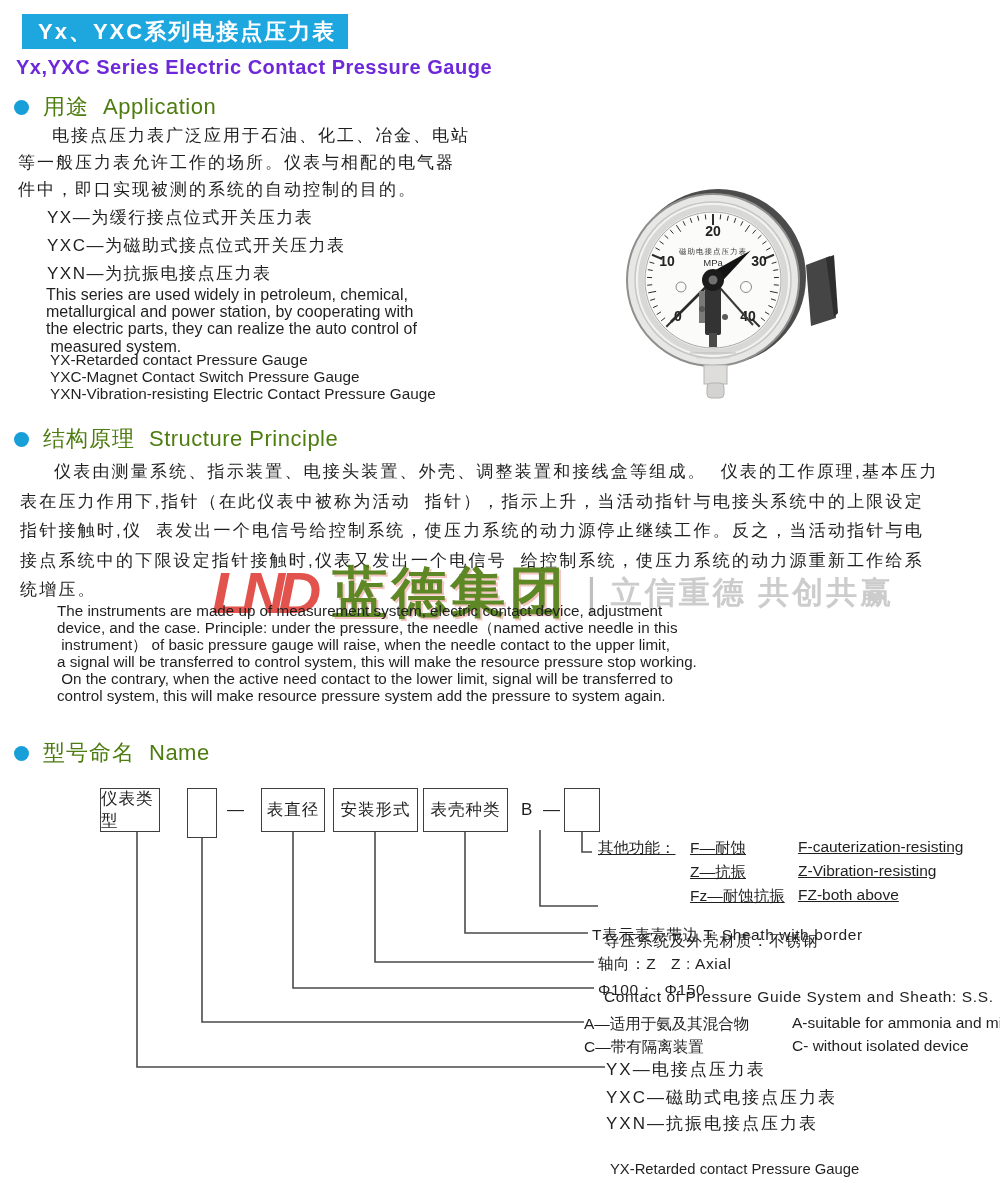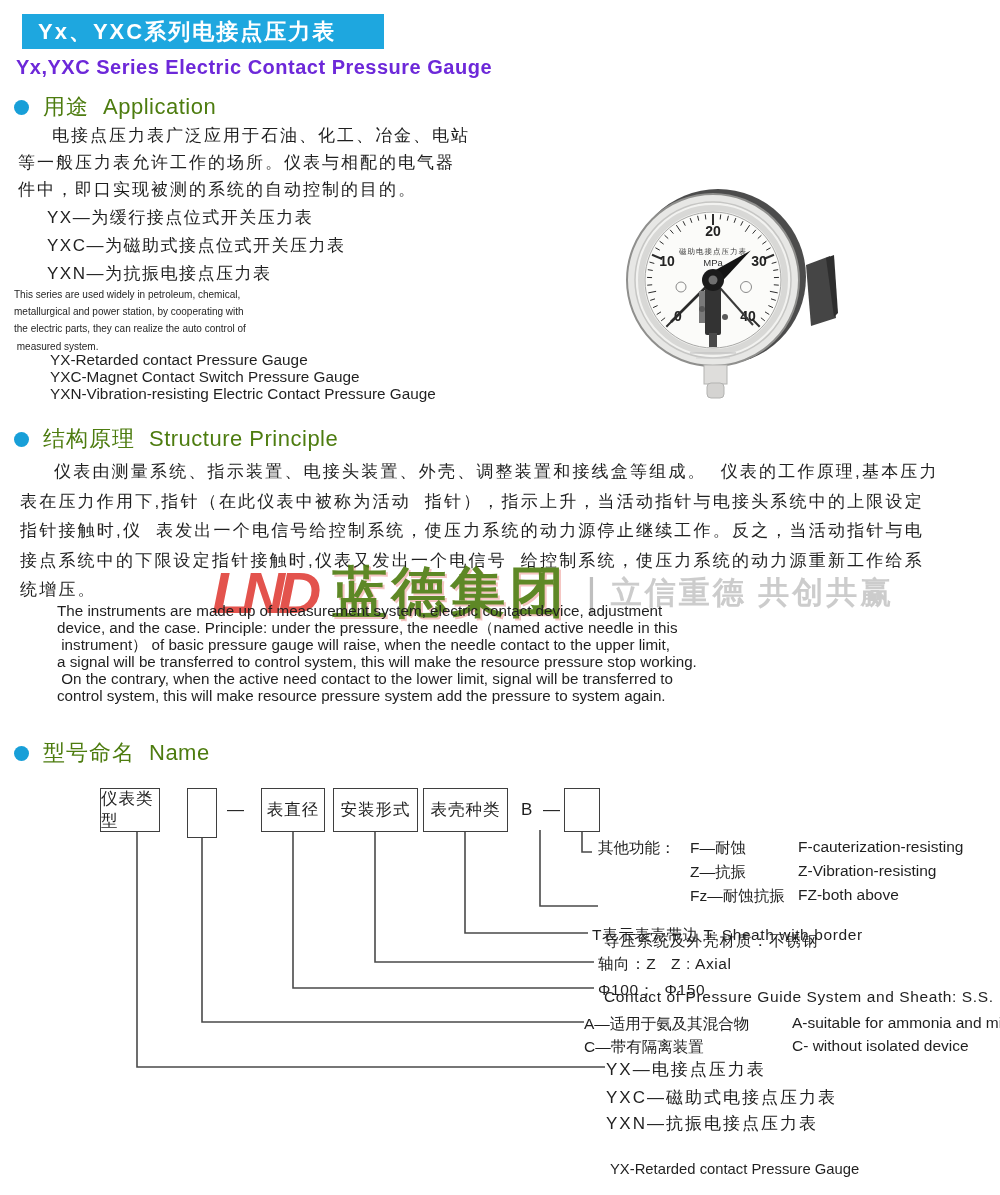--- a/index.html
+++ b/index.html
@@ -1,32 +1,32 @@
 <!DOCTYPE html>
 <html><head>
 <meta charset="utf-8">
 <style>
   html,body{margin:0;padding:0;background:#fff;}
   .page{position:relative;width:1000px;height:1195px;background:#ffffff;overflow:hidden;
         font-family:"Liberation Sans","DejaVu Sans",sans-serif;color:#1f1f1f;}
   .abs{position:absolute;}
 
-  .titlebar{left:22px;top:14px;width:362px;height:35px;background:#1ea7df;
+  .titlebar{left:22px;top:14px;width:326px;height:35px;background:#1ea7df;
             display:flex;align-items:center;padding-left:16px;box-sizing:border-box;}
   .titlebar span{color:#ffffff;font-size:22px;font-weight:bold;letter-spacing:2px;white-space:nowrap;}
   .subtitle{left:16px;top:56px;color:#6d28d9;font-size:20px;font-weight:bold;letter-spacing:.5px;}
 
   .sec-head{display:flex;align-items:center;gap:14px;color:#4d7c0f;font-size:22px;letter-spacing:1px;}
   .bullet{width:15px;height:15px;border-radius:50%;background:#189fd8;flex:0 0 auto;}
   .sec-head .en{letter-spacing:.5px;}
 
   .cnpara div{font-size:17px;letter-spacing:2px;line-height:27px;white-space:pre;}
   .indent{text-indent:2em;}
   .cnlist div{font-size:17px;letter-spacing:1.5px;line-height:28px;white-space:pre;}
-  .enpara div{font-size:10px;line-height:17.2px;white-space:pre;}
+  .enpara div{font-size:16px;line-height:17.2px;white-space:pre;margin-left:32px;}
   .enlist div{font-size:15.3px;line-height:17.2px;white-space:pre;}
 
   .structcn div{font-size:17px;letter-spacing:2.2px;line-height:29.5px;white-space:pre;}
   .structen{z-index:2;}
   .structen div{font-size:15.2px;line-height:17px;white-space:pre;margin-left:43px;}
 
   .watermark{left:212px;top:556px;display:flex;align-items:center;z-index:1;opacity:.9;}
   .wm-logo{font-size:60px;font-weight:900;font-style:italic;color:#e0413a;letter-spacing:-7px;
            transform:scaleY(.95);margin-right:18px;}
   .wm-brand{font-size:55px;font-weight:bold;color:#4d7c0f;letter-spacing:4px;
@@ -35,21 +35,21 @@
   .wm-slogan{font-size:31px;font-weight:bold;color:#c7c7c7;letter-spacing:3px;white-space:nowrap;}
 
   
   .diagram{left:0;top:775px;width:1000px;height:420px;}
   .dg-box{position:absolute;top:13px;height:44px;border:1.6px solid #3f3f3f;box-sizing:border-box;
           display:flex;align-items:center;justify-content:center;font-size:16.5px;letter-spacing:1px;background:#fff;}
   .dg-dash{position:absolute;top:13px;height:44px;display:flex;align-items:center;font-size:17px;}
   .dg-label{position:absolute;font-size:15.5px;white-space:pre;letter-spacing:.6px;}
   .dg-label .cnc{letter-spacing:1px;}
   .dg-grid{position:absolute;display:grid;font-size:15.5px;}
-  .fn-grid{grid-template-columns:92px 108px auto;row-gap:3px;}
+  .fn-grid{grid-template-columns:92px 108px auto;row-gap:3px;text-decoration:underline;}
   .ac-grid{grid-template-columns:208px auto;row-gap:2px;}
   .dg-grid span{white-space:pre;}
   .typecn{position:absolute;font-size:17px;letter-spacing:2px;white-space:pre;}
   .typeen{position:absolute;font-size:14.8px;line-height:15.5px;white-space:pre;}
 
   svg text{font-family:"Liberation Sans","DejaVu Sans",sans-serif;}
 </style>
 </head>
 <body>
 

